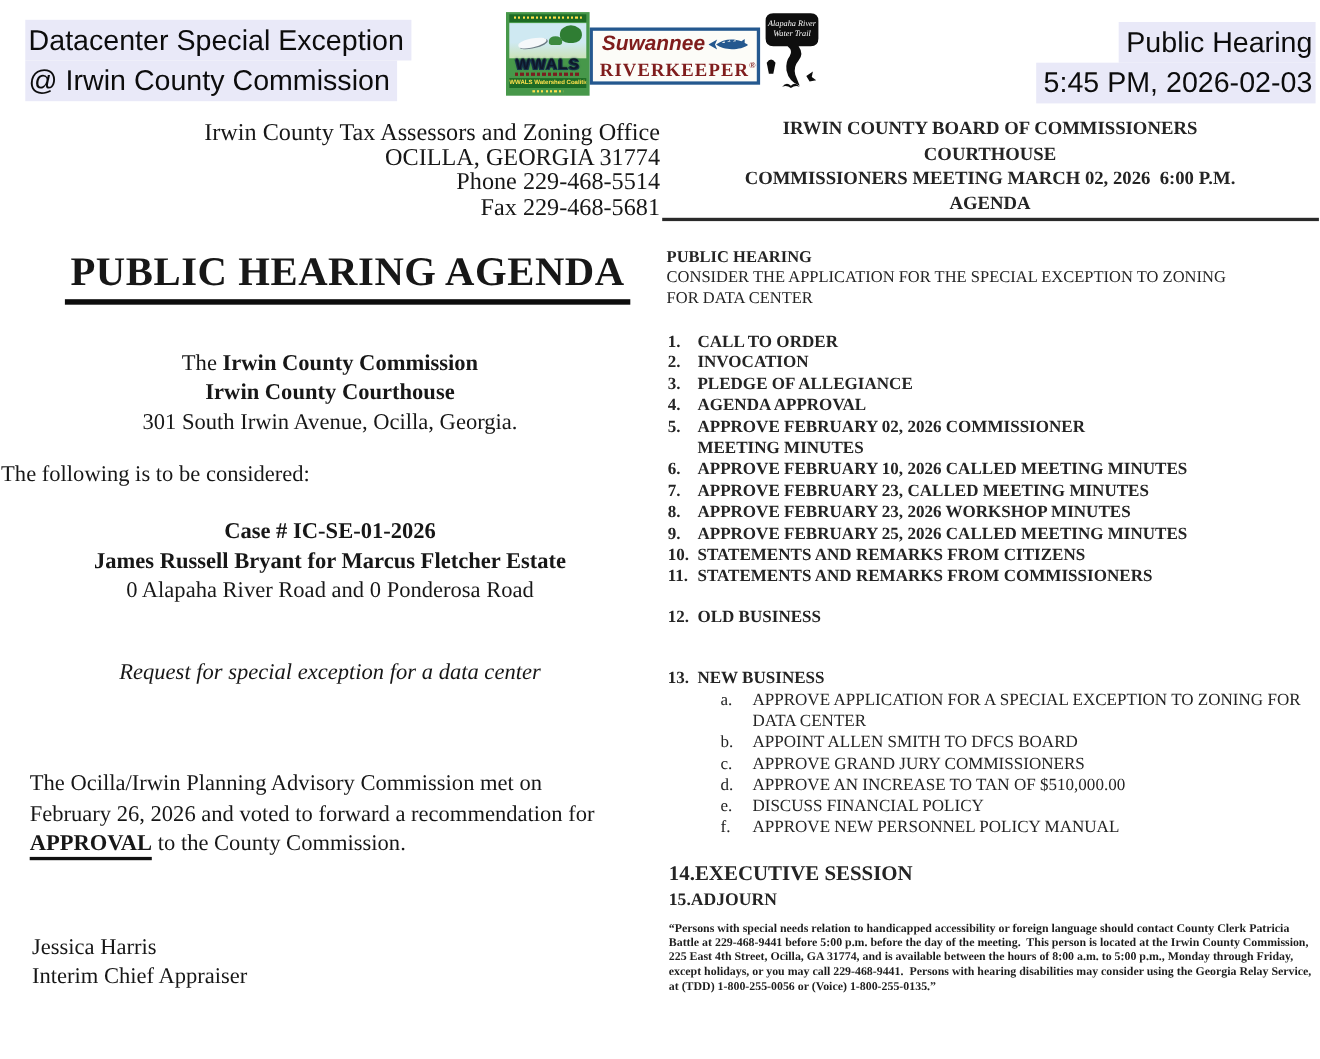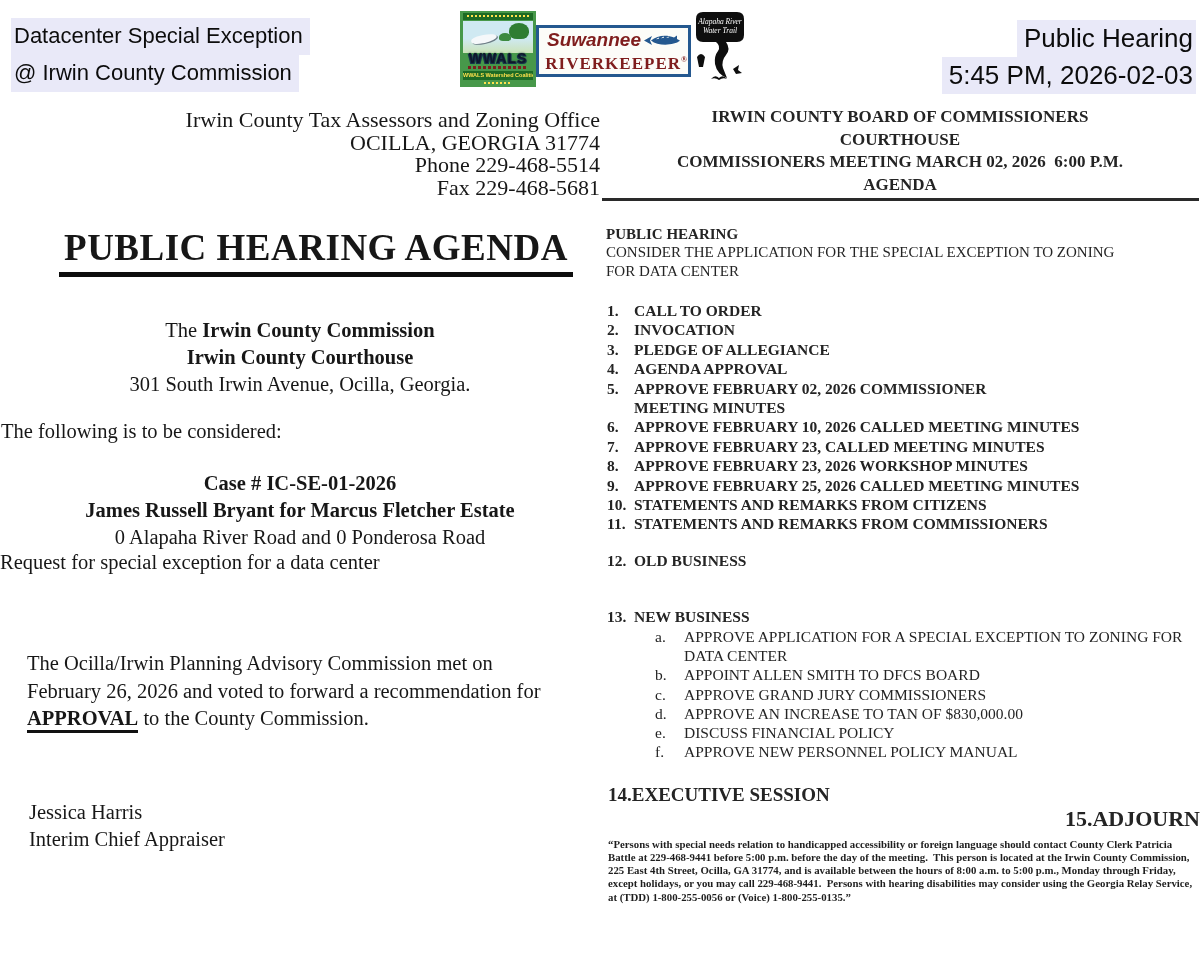--- a/index.html
+++ b/index.html
@@ -2,21 +2,21 @@
 <html><head>
 <meta charset="utf-8">
 <style>
   html,body{margin:0;padding:0;background:#fff;}
   .screen{position:relative;width:1200px;height:963px;background:#ffffff;overflow:hidden;
           color:#161616;font-family:"Liberation Serif",serif;}
 
   
   .banner{position:absolute;left:0;top:0;width:1200px;height:96px;background:#fff;
           font-family:"Liberation Sans",sans-serif;}
-  .banner-left{position:absolute;left:11px;top:18px;font-size:22px;line-height:34px;color:#0c0c0c;}
+  .banner-left{position:absolute;left:23px;top:18px;font-size:26px;line-height:34px;color:#0c0c0c;}
   .banner-right{position:absolute;right:4px;top:20px;font-size:26px;line-height:34px;color:#0c0c0c;text-align:right;}
   .chip{background:#e9e9f8;display:inline-block;padding:1px 7px 2px 3px;}
   .banner-right .chip{padding:1px 3px 2px 7px;}
 
   .banner-logos{position:absolute;left:460px;top:11px;height:80px;display:flex;align-items:flex-start;}
 
   
   .logo-wwals{position:relative;width:76px;height:76px;background:#47984a;overflow:hidden;flex:none;}
   .ww-top{position:absolute;top:2px;left:3px;right:3px;height:7px;background:#1d6b25;}
   .ww-top::after{content:"";position:absolute;left:4px;right:4px;top:2px;height:2px;
@@ -57,21 +57,21 @@
   .office-block{margin-top:13px;text-align:right;font-size:22px;line-height:22.5px;}
   .doc-title-wrap{margin-top:27px;text-align:center;}
   .doc-title{display:inline-block;font-size:37px;font-weight:bold;letter-spacing:.5px;
       border-bottom:5px solid #0d0d0d;padding:0 5px 3px 5px;margin-left:32px;}
   .meeting-block{margin-top:40px;text-align:center;font-size:20.5px;line-height:27px;}
   .rline{white-space:pre-wrap;}
   .rline .b,.b{font-weight:bold;}
   .rline .u{font-weight:bold;border-bottom:3px solid #111;padding-bottom:1px;}
   .considered{margin-top:22px;font-size:20.5px;padding-left:1px;}
   .case-block{margin-top:27px;text-align:center;font-size:20.5px;line-height:27px;}
-  .request{text-align:left;font-size:20.5px;}
+  .request{margin-top:49px;text-align:center;font-size:20.5px;font-style:italic;}
   .recommendation{margin-top:76px;padding-left:27px;padding-right:2px;font-size:20.5px;line-height:27.5px;}
   .signature{margin-top:66px;padding-left:29px;font-size:20.5px;line-height:27px;}
 
   .rd-header{margin-top:10px;text-align:center;font-size:17px;font-weight:bold;line-height:22.5px;}
   .rd-header .line{white-space:pre-wrap;}
   .rd-rule{margin-top:2px;border:0;border-top:3px solid #2a2a2a;width:597px;}
   .ph-label{margin-top:24px;padding-left:6px;font-size:15px;font-weight:bold;line-height:18px;}
   .ph-lines{padding-left:6px;font-size:15px;line-height:18.5px;}
   .items-heading{margin-top:35px;padding-left:6px;font-size:15px;font-weight:bold;}
   .items-list{margin-top:21px;padding-left:7px;font-size:15.5px;font-weight:bold;}
@@ -79,21 +79,21 @@
   .items-list .num{flex:none;width:27px;}
   .row .txt{white-space:pre-line;}
   .biz-line{display:flex;padding-left:7px;font-size:15.5px;font-weight:bold;line-height:19.4px;}
   .biz-line .num{flex:none;width:27px;}
   .old-biz{margin-top:17px;}
   .new-biz{margin-top:37px;}
   .sub-list{padding-left:55px;font-size:15.5px;}
   .sub-list .row{display:flex;line-height:19.3px;}
   .sub-list .num{flex:none;width:29px;}
   .exec-line{margin-top:21px;padding-left:8px;font-size:19px;font-weight:bold;line-height:24px;}
-  .adjourn-line{padding-left:8px;font-size:22px;font-weight:bold;line-height:24px;text-align:right;}
+  .adjourn-line{padding-left:8px;font-size:16px;font-weight:bold;line-height:24px;}
   .footnote{margin-top:7px;padding-left:8px;width:588px;font-size:10.8px;font-weight:bold;
       line-height:13.2px;white-space:pre-wrap;color:#1e1e1e;}
 </style>
 </head>
 <body>
 
 <div class="screen">
 
   <header class="banner">
     <div class="banner-left">
@@ -263,21 +263,21 @@
         <div class="row">
           <span class="num">b.</span>
           <span class="txt">APPOINT ALLEN SMITH TO DFCS BOARD</span>
         </div>
         <div class="row">
           <span class="num">c.</span>
           <span class="txt">APPROVE GRAND JURY COMMISSIONERS</span>
         </div>
         <div class="row">
           <span class="num">d.</span>
-          <span class="txt">APPROVE AN INCREASE TO TAN OF $830,000.00</span>
+          <span class="txt">APPROVE AN INCREASE TO TAN OF $510,000.00</span>
         </div>
         <div class="row">
           <span class="num">e.</span>
           <span class="txt">DISCUSS FINANCIAL POLICY</span>
         </div>
         <div class="row">
           <span class="num">f.</span>
           <span class="txt">APPROVE NEW PERSONNEL POLICY MANUAL</span>
         </div>
       </div>

